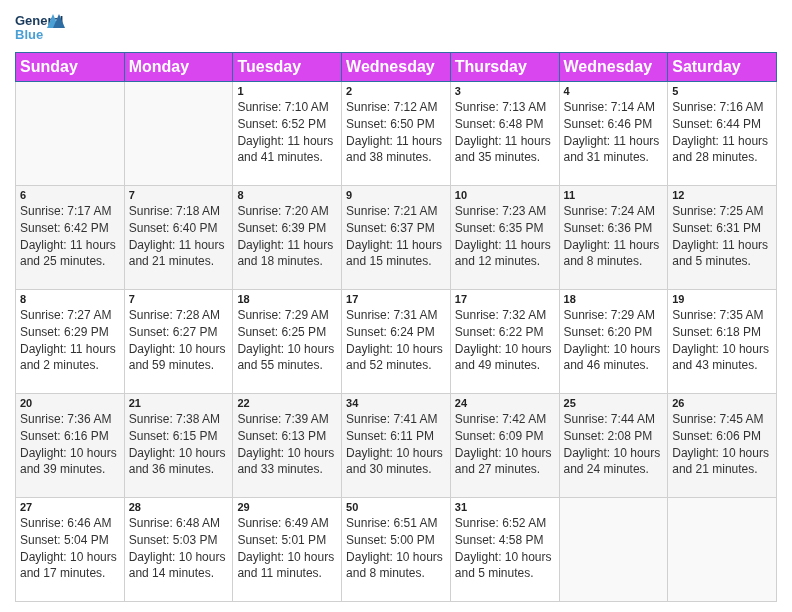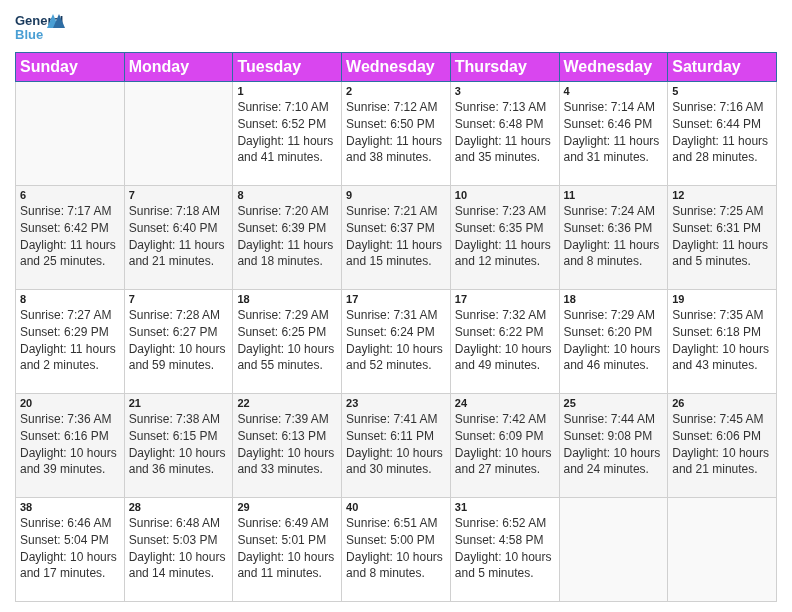--- a/index.html
+++ b/index.html
@@ -251,65 +251,65 @@
 Sunset: 6:15 PM
 Daylight: 10 hours and 36 minutes.</div>
           </td>
           <td>
             <span class="day-num">22</span>
             <div class="day-info">Sunrise: 7:39 AM
 Sunset: 6:13 PM
 Daylight: 10 hours and 33 minutes.</div>
           </td>
           <td>
-            <span class="day-num">23</span>
+            <span class="day-num">34</span>
             <div class="day-info">Sunrise: 7:41 AM
 Sunset: 6:11 PM
 Daylight: 10 hours and 30 minutes.</div>
           </td>
           <td>
             <span class="day-num">24</span>
             <div class="day-info">Sunrise: 7:42 AM
 Sunset: 6:09 PM
 Daylight: 10 hours and 27 minutes.</div>
           </td>
           <td>
             <span class="day-num">25</span>
             <div class="day-info">Sunrise: 7:44 AM
-Sunset: 9:08 PM
+Sunset: 2:08 PM
 Daylight: 10 hours and 24 minutes.</div>
           </td>
           <td>
             <span class="day-num">26</span>
             <div class="day-info">Sunrise: 7:45 AM
 Sunset: 6:06 PM
 Daylight: 10 hours and 21 minutes.</div>
           </td>
         </tr>
         <tr>
           <td>
-            <span class="day-num">38</span>
+            <span class="day-num">27</span>
             <div class="day-info">Sunrise: 6:46 AM
 Sunset: 5:04 PM
 Daylight: 10 hours and 17 minutes.</div>
           </td>
           <td>
             <span class="day-num">28</span>
             <div class="day-info">Sunrise: 6:48 AM
 Sunset: 5:03 PM
 Daylight: 10 hours and 14 minutes.</div>
           </td>
           <td>
             <span class="day-num">29</span>
             <div class="day-info">Sunrise: 6:49 AM
 Sunset: 5:01 PM
 Daylight: 10 hours and 11 minutes.</div>
           </td>
           <td>
-            <span class="day-num">40</span>
+            <span class="day-num">50</span>
             <div class="day-info">Sunrise: 6:51 AM
 Sunset: 5:00 PM
 Daylight: 10 hours and 8 minutes.</div>
           </td>
           <td>
             <span class="day-num">31</span>
             <div class="day-info">Sunrise: 6:52 AM
 Sunset: 4:58 PM
 Daylight: 10 hours and 5 minutes.</div>
           </td>

